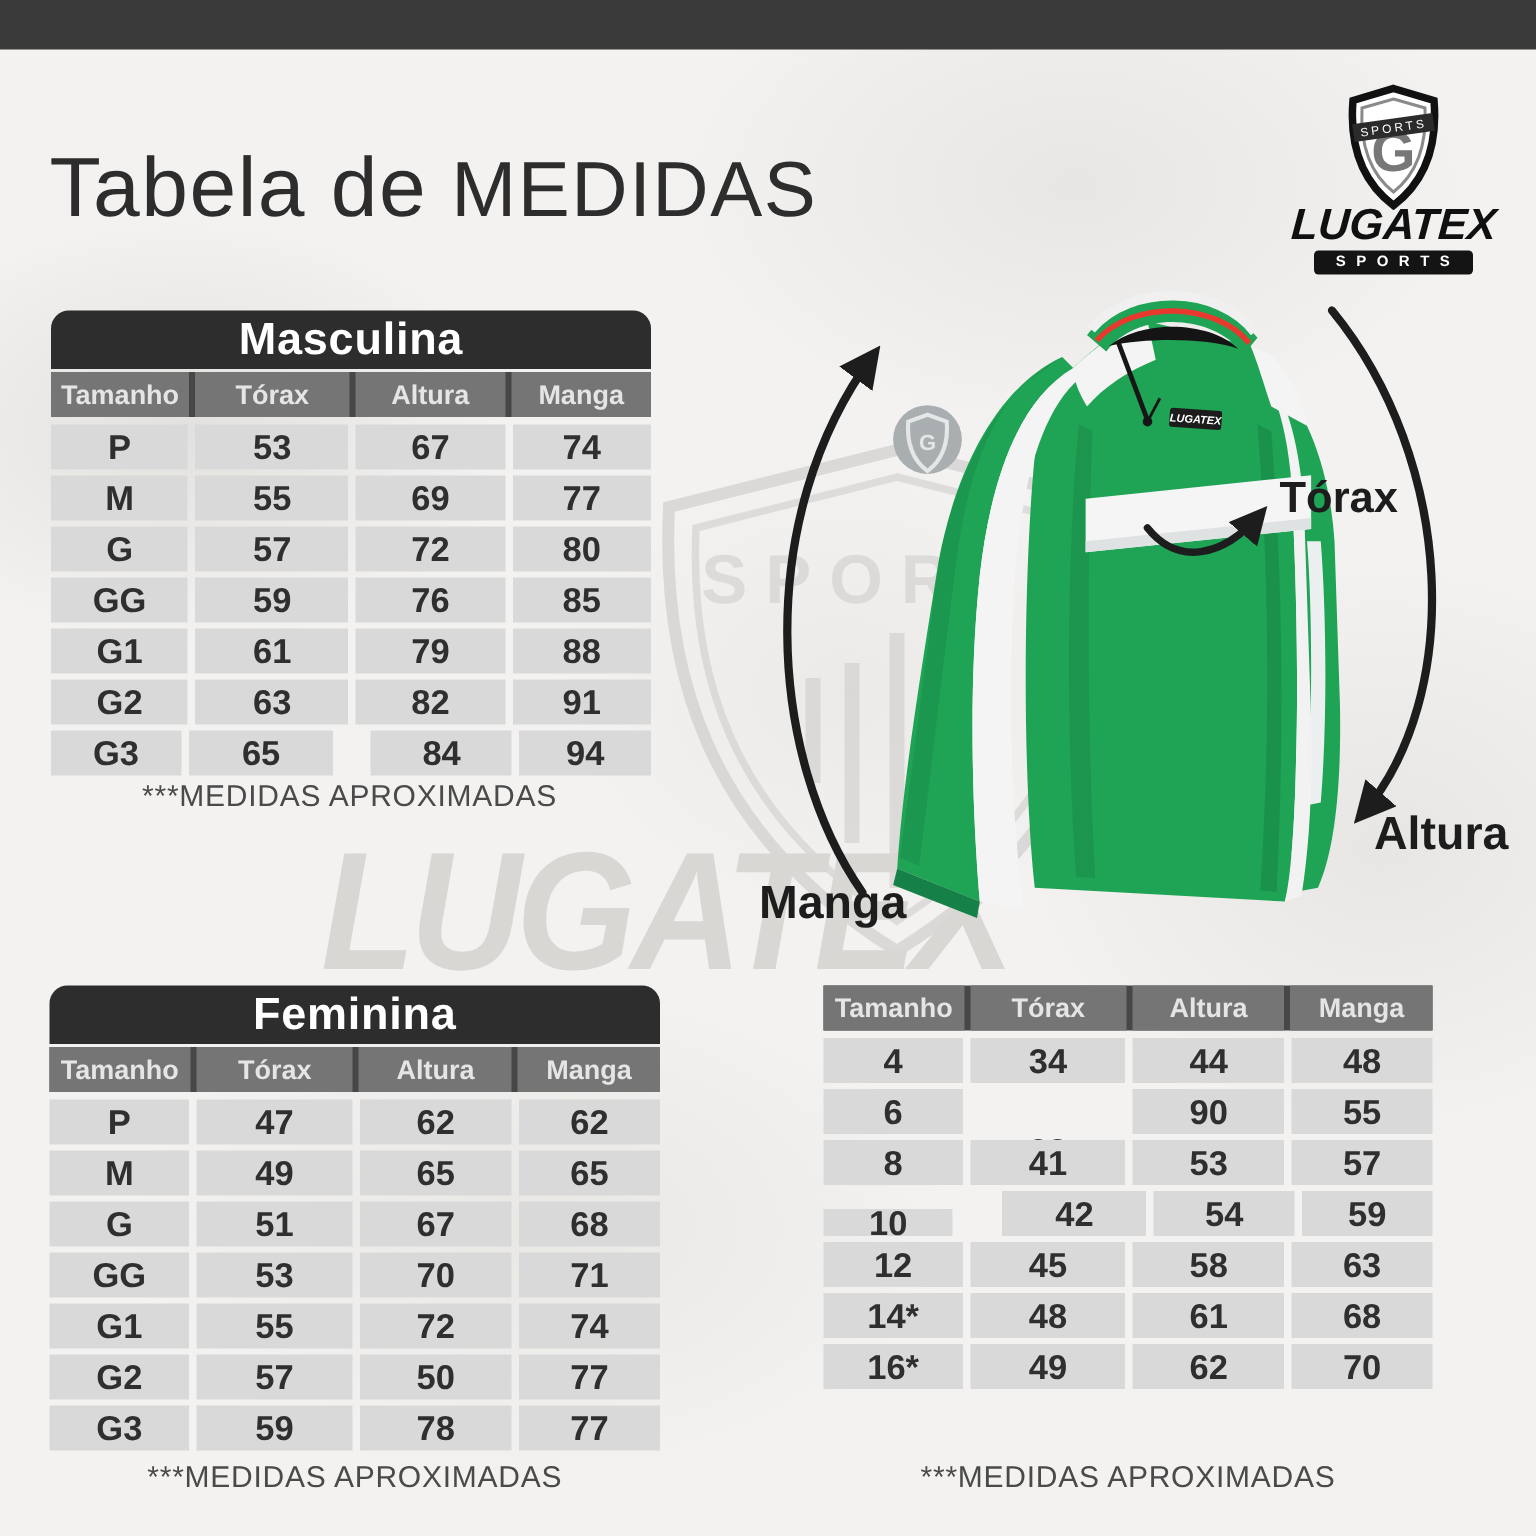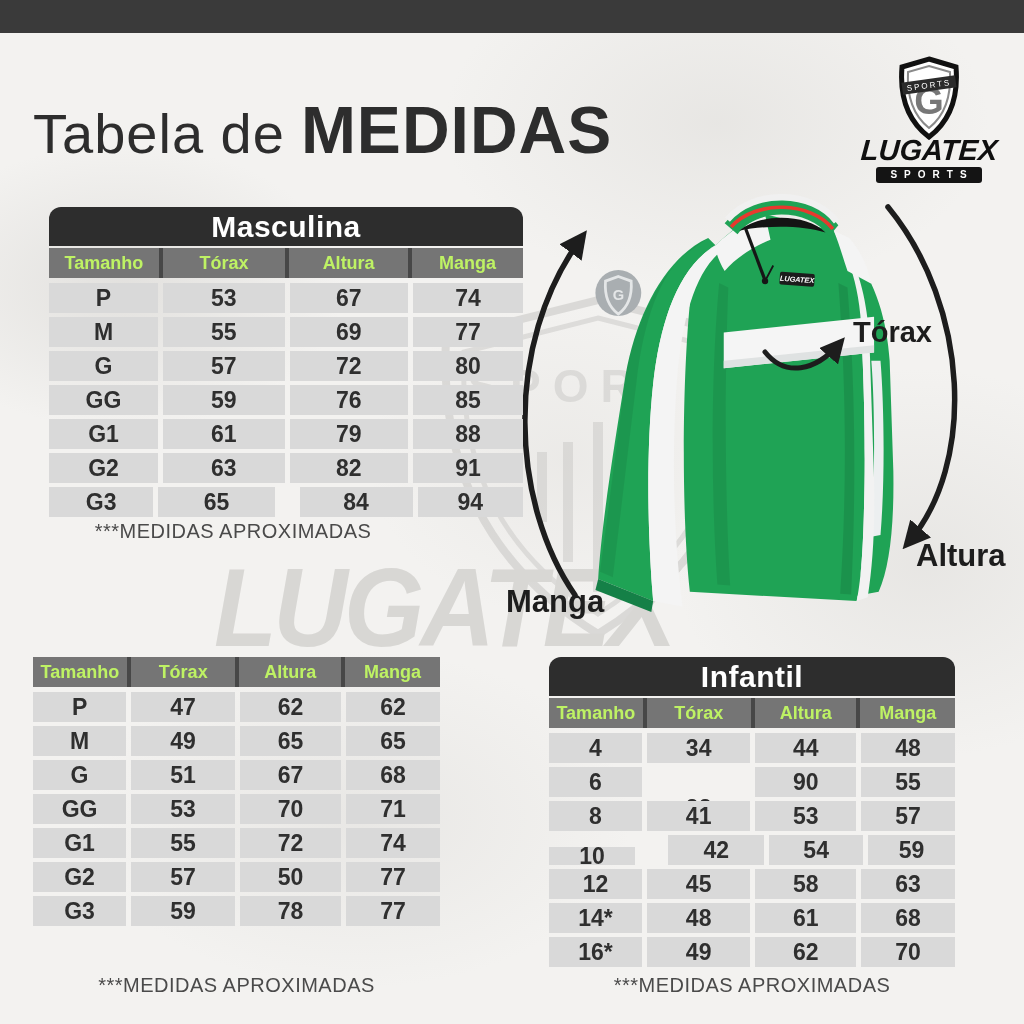--- a/index.html
+++ b/index.html
@@ -11,21 +11,21 @@
          radial-gradient(ellipse 420px 260px at 70% 12%, rgba(205,203,199,.30), transparent 65%),
          radial-gradient(ellipse 380px 300px at 90% 55%, rgba(201,199,195,.28), transparent 65%),
          radial-gradient(ellipse 420px 260px at 35% 80%, rgba(203,201,197,.26), transparent 65%),
          radial-gradient(ellipse 300px 240px at 55% 45%, rgba(208,206,202,.22), transparent 65%);}
   .abs{position:absolute;}
   
   .topbar{left:0;top:0;width:1024px;height:33px;background:var(--top-bar,#3a3a3a);z-index:7;}
   
   .page-title{left:33px;top:92px;z-index:6;display:flex;align-items:baseline;gap:16px;color:#2d2d2d;}
   .pt-light{font-size:56px;font-weight:300;letter-spacing:1px;}
-  .pt-bold{font-size:66px;font-weight:700;letter-spacing:1px;}
+  .pt-bold{font-size:52px;font-weight:400;letter-spacing:1px;}
   
   .brand{left:845px;top:56px;width:168px;z-index:6;display:flex;flex-direction:column;align-items:center;}
   .brand .wordmark{font-size:29px;font-weight:900;font-style:italic;color:#101010;letter-spacing:0px;transform:skewX(-4deg);line-height:1;margin-top:-4px;}
   .brand .sports-banner{margin-top:2px;background:#141414;color:#fff;border-radius:3px;
       font-size:10px;font-weight:700;letter-spacing:7px;padding:2px 8px 2px 14px;line-height:1.2;}
   
   .wm-text{left:214px;top:552px;z-index:1;font-size:112px;font-weight:900;font-style:italic;
       color:#d8d7d4;letter-spacing:-4px;transform:scaleX(.92);transform-origin:left;line-height:1;white-space:nowrap;}
   .wm-shield{left:418px;top:292px;z-index:1;opacity:.55;}
   
@@ -34,21 +34,21 @@
   .diag-label{z-index:4;font-weight:800;color:#1d1d1d;}
   .lbl-manga{left:506px;top:584px;font-size:31px;}
   .lbl-torax{left:853px;top:316px;font-size:29px;}
   .lbl-altura{left:916px;top:538px;font-size:31px;}
   
   .size-table{z-index:5;}
   .t-title{background:var(--table-title-bg,#2d2d2d);color:#fff;text-align:center;
       font-size:30px;font-weight:800;letter-spacing:.5px;height:39px;line-height:39px;
       border-radius:12px 12px 0 0;margin-bottom:2px;}
   .t-head{display:flex;gap:4px;background:#474747;height:30px;margin-bottom:5px;}
-  .t-hcell{background:var(--table-header-bg,#757575);color:#bef264;font-size:18px;font-weight:700;
+  .t-hcell{background:var(--table-header-bg,#757575);color:#e5e5e5;font-size:18px;font-weight:700;
       display:flex;align-items:center;justify-content:center;}
   .t-row{display:flex;gap:5px;height:30px;margin-bottom:4px;}
   .t-cell{background:var(--row-bg,#d9d9d9);color:#2f2f2f;font-size:23px;font-weight:700;
       display:flex;align-items:center;justify-content:center;}
   .footnote{z-index:5;font-size:20px;font-weight:500;color:#4a4a4a;letter-spacing:.5px;text-align:center;}
 </style>
 </head>
 <body>
 
 <div class="abs topbar"></div>
@@ -130,21 +130,21 @@
   </defs>
   <path d="M145,430 C82,340 72,180 152,72" fill="none" stroke="var(--arrow,#1d1d1d)" stroke-width="5.5" stroke-linecap="round" marker-end="url(#ah)"></path>
   <path d="M335,187 C355,212 385,207 410,178" fill="none" stroke="var(--arrow,#1d1d1d)" stroke-width="5" stroke-linecap="round" marker-end="url(#ah)"></path>
   <path d="M458,42 C540,142 546,300 478,378" fill="none" stroke="var(--arrow,#1d1d1d)" stroke-width="5.5" stroke-linecap="round" marker-end="url(#ah)"></path>
 </svg>
 
 <div class="abs diag-label lbl-manga">Manga</div>
 <div class="abs diag-label lbl-torax">Tórax</div>
 <div class="abs diag-label lbl-altura">Altura</div>
 
-<div class="abs size-table" style="left:49px;top:207px;width:474px;">
+<div class="abs size-table" style="left:34px;top:207px;width:400px;">
   <div class="t-title">Masculina</div>
   <div class="t-body">
       <div class="t-head">
         <div class="t-hcell" style="flex: 95 1 0%;">Tamanho</div>
         <div class="t-hcell" style="flex: 106 1 0%;">Tórax</div>
         <div class="t-hcell" style="flex: 103 1 0%;">Altura</div>
         <div class="t-hcell" style="flex: 96 1 0%;">Manga</div>
       </div>
       <div class="t-row">
         <div class="t-cell" style="flex: 95 1 0%;">P</div>
@@ -186,20 +186,21 @@
         <div class="t-cell" style="flex: 95 1 0%;">G3</div>
         <div class="t-cell" style="flex: 106 1 0%;">65</div>
         <div class="t-cell" style="flex: 103 1 0%; margin-left: 20px;">84</div>
         <div class="t-cell" style="flex: 96 1 0%;">94</div>
       </div>
     </div>
 </div>
 <div class="abs footnote" style="left:33px;top:520px;width:400px;">***MEDIDAS APROXIMADAS</div>
 
 <div class="abs size-table" style="left:33px;top:657px;width:407px;">
+  <div class="t-title">Feminina</div>
   <div class="t-body">
       <div class="t-head">
         <div class="t-hcell" style="flex: 95 1 0%;">Tamanho</div>
         <div class="t-hcell" style="flex: 106 1 0%;">Tórax</div>
         <div class="t-hcell" style="flex: 103 1 0%;">Altura</div>
         <div class="t-hcell" style="flex: 96 1 0%;">Manga</div>
       </div>
       <div class="t-row">
         <div class="t-cell" style="flex: 95 1 0%;">P</div>
         <div class="t-cell" style="flex: 106 1 0%;">47</div>
@@ -240,21 +241,20 @@
         <div class="t-cell" style="flex: 95 1 0%;">G3</div>
         <div class="t-cell" style="flex: 106 1 0%;">59</div>
         <div class="t-cell" style="flex: 103 1 0%;">78</div>
         <div class="t-cell" style="flex: 96 1 0%;">77</div>
       </div>
     </div>
 </div>
 <div class="abs footnote" style="left:33px;top:974px;width:407px;">***MEDIDAS APROXIMADAS</div>
 
 <div class="abs size-table" style="left:549px;top:657px;width:406px;">
-  <div class="t-title">Infantil</div>
   <div class="t-body">
       <div class="t-head">
         <div class="t-hcell" style="flex: 95 1 0%;">Tamanho</div>
         <div class="t-hcell" style="flex: 106 1 0%;">Tórax</div>
         <div class="t-hcell" style="flex: 103 1 0%;">Altura</div>
         <div class="t-hcell" style="flex: 96 1 0%;">Manga</div>
       </div>
       <div class="t-row">
         <div class="t-cell" style="flex: 95 1 0%;">4</div>
         <div class="t-cell" style="flex: 106 1 0%;">34</div>

